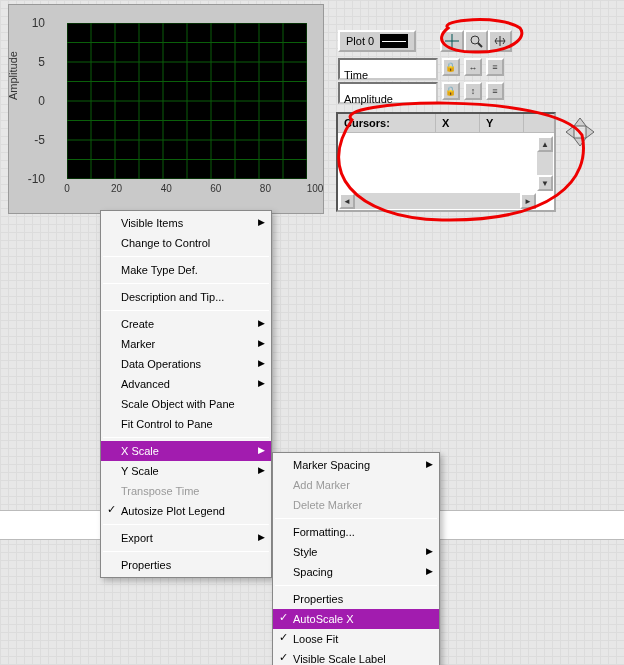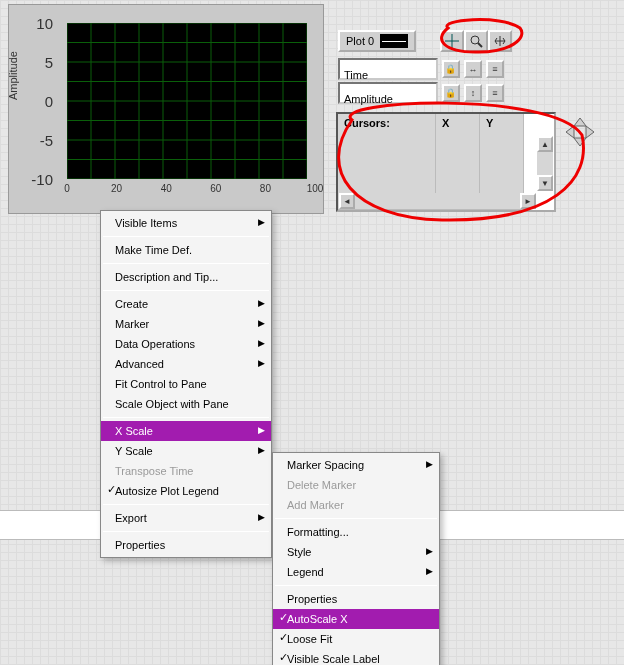--- a/index.html
+++ b/index.html
@@ -7,48 +7,48 @@
   .surface{width:624px;height:665px;position:relative;overflow:hidden;
     background:#e7e7e7;
     background-image:linear-gradient(#dcdcdc 1px,transparent 1px),linear-gradient(90deg,#dcdcdc 1px,transparent 1px);
     background-size:8px 8px}
   .lower-band{position:absolute;left:0;top:510px;width:624px;height:30px;background:#fff;border-top:1px solid #bbb;border-bottom:1px solid #bbb}
   
   .plot-frame{position:absolute;left:8px;top:4px;width:316px;height:210px;background:#c9c9c9;border:1px solid #999}
   .plot-area{position:absolute;left:58px;top:18px;width:240px;height:156px;background:#000}
   .plot-area canvas,.plot-area svg{width:100%;height:100%}
   .y-axis{position:absolute;left:0;top:18px;width:56px;height:156px}
-  .y-tick{position:absolute;right:12px;font-size:15px;color:#333;transform:translateY(-50%)}
+  .y-tick{position:absolute;right:20px;font-size:12px;color:#333;transform:translateY(-50%)}
   .x-axis{position:absolute;left:58px;top:176px;width:248px;height:20px}
   .x-tick{position:absolute;top:2px;font-size:10px;color:#333;transform:translateX(-50%)}
   .y-label{position:absolute;left:-2px;top:95px;transform:rotate(-90deg);transform-origin:left top;font-size:11px;color:#333}
-  .legend-box,.field-row{display:flex;align-items:center;}
+  .legend-box,.field-row{display:flex;align-items:flex-start;}
   .legend-box{position:absolute;left:338px;top:30px}
   .legend-btn{background:#d0d0d0;border:2px outset #fff;padding:2px 6px;display:flex;align-items:center;gap:6px}
   .legend-glyph{display:inline-block;width:28px;height:14px;background:#000;position:relative}
   .legend-glyph::after{content:"";position:absolute;left:2px;right:2px;top:7px;border-top:1px solid #fff}
   .triad{position:absolute;left:440px;top:30px;display:flex}
   .tool{width:24px;height:22px;border:2px outset #fff;background:#d0d0d0;display:flex;align-items:center;justify-content:center}
   .field-row{gap:4px}
   .text-field{width:100px;height:20px;background:#fff;border:2px inset #c9c9c9;padding:9px 4px;font-size:11px}
   .tiny-btn{width:18px;height:18px;border:2px outset #fff;background:#d0d0d0;display:inline-flex;align-items:center;justify-content:center;font-size:9px;color:#333}
-  .cursor-panel{position:absolute;left:336px;top:112px;width:220px;height:100px;border:2px inset #aaa;background:#d6d6d6;display:flex;flex-direction:row}
+  .cursor-panel{position:absolute;left:336px;top:112px;width:220px;height:100px;border:2px inset #aaa;background:#d6d6d6;display:flex;flex-direction:column}
   .cursor-head{display:flex;background:#d6d6d6;border-bottom:1px solid #bbb}
   .cursor-head div{padding:3px 6px;font-weight:bold;font-size:11px;border-right:1px solid #bbb}
   .cursor-body{flex:1;background:#fff}
   .cursor-scroll-v{position:absolute;right:1px;top:22px;width:16px;height:55px;background:#d6d6d6;display:flex;flex-direction:column;justify-content:space-between;align-items:center;padding:0 0}
   .cursor-scroll-h{position:absolute;left:1px;bottom:1px;right:18px;height:16px;background:#d6d6d6;display:flex;justify-content:space-between;align-items:center}
   .sb-btn{width:16px;height:16px;border:2px outset #fff;background:#d0d0d0;font-size:8px;display:flex;align-items:center;justify-content:center;color:#333}
   .diamond{position:absolute;left:564px;top:116px;width:32px;height:32px}
   .diamond svg{width:32px;height:32px}
   
   .anno{position:absolute;pointer-events:none}
   
   .menu{position:absolute;background:#f4f4f4;border:1px solid #888;box-shadow:3px 3px 6px rgba(0,0,0,.25);padding:2px 0;min-width:165px}
-  .menu .item{display:flex;align-items:center;height:20px;padding:0 18px 0 14px;position:relative;white-space:nowrap}
+  .menu .item{display:flex;align-items:center;height:20px;padding:0 18px 0 20px;position:relative;white-space:nowrap}
   .menu .item .chk{position:absolute;left:6px;top:2px;font-size:11px}
   .menu .item .sub{position:absolute;right:6px;top:4px;font-size:9px}
   .menu .item.hl{background:#a21caf;color:#fff}
   .menu .item.dis{color:#9a9a9a}
   .menu .sep{height:1px;margin:3px 2px;background:#bcbcbc;border-bottom:1px solid #fff}
 </style>
 </head>
 <body>
 <div class="surface">
 
@@ -184,23 +184,26 @@
   </svg>
   <svg class="anno" style="left:322px;top:100px;width:270px;height:130px">
     <path d="M30 20 C 5 0, 230 -10, 260 35 C 270 80, 230 122, 120 120 C 30 118, -5 70, 30 20 Z" fill="none" stroke="#e00" stroke-width="3"></path>
   </svg>
 
   <div class="menu" style="left:100px;top:210px;width:172px">
     <div class="item">
         <span>Visible Items</span>
         <span class="sub">▶</span>
       </div>
-    <div class="sep"></div>
-    <div class="item">
-        <span>Make Time Def.</span>
+    <div class="item">
+        <span>Change to Control</span>
+      </div>
+    <div class="sep"></div>
+    <div class="item">
+        <span>Make Type Def.</span>
       </div>
     <div class="sep"></div>
     <div class="item">
         <span>Description and Tip...</span>
       </div>
     <div class="sep"></div>
     <div class="item">
         <span>Create</span>
         <span class="sub">▶</span>
       </div>
@@ -210,24 +213,24 @@
       </div>
     <div class="item">
         <span>Data Operations</span>
         <span class="sub">▶</span>
       </div>
     <div class="item">
         <span>Advanced</span>
         <span class="sub">▶</span>
       </div>
     <div class="item">
+        <span>Scale Object with Pane</span>
+      </div>
+    <div class="item">
         <span>Fit Control to Pane</span>
-      </div>
-    <div class="item">
-        <span>Scale Object with Pane</span>
       </div>
     <div class="sep"></div>
     <div class="item hl">
         <span>X Scale</span>
         <span class="sub">▶</span>
       </div>
     <div class="item">
         <span>Y Scale</span>
         <span class="sub">▶</span>
       </div>
@@ -248,35 +251,35 @@
         <span>Properties</span>
       </div>
   </div>
 
   <div class="menu" style="left:272px;top:452px;width:168px">
     <div class="item">
         <span>Marker Spacing</span>
         <span class="sub">▶</span>
       </div>
     <div class="item dis">
+        <span>Add Marker</span>
+      </div>
+    <div class="item dis">
         <span>Delete Marker</span>
       </div>
-    <div class="item dis">
-        <span>Add Marker</span>
-      </div>
     <div class="sep"></div>
     <div class="item">
         <span>Formatting...</span>
       </div>
     <div class="item">
         <span>Style</span>
         <span class="sub">▶</span>
       </div>
     <div class="item">
-        <span>Legend</span>
+        <span>Spacing</span>
         <span class="sub">▶</span>
       </div>
     <div class="sep"></div>
     <div class="item">
         <span>Properties</span>
       </div>
     <div class="item hl">
         <span class="chk">✓</span>
         <span>AutoScale X</span>
       </div>

